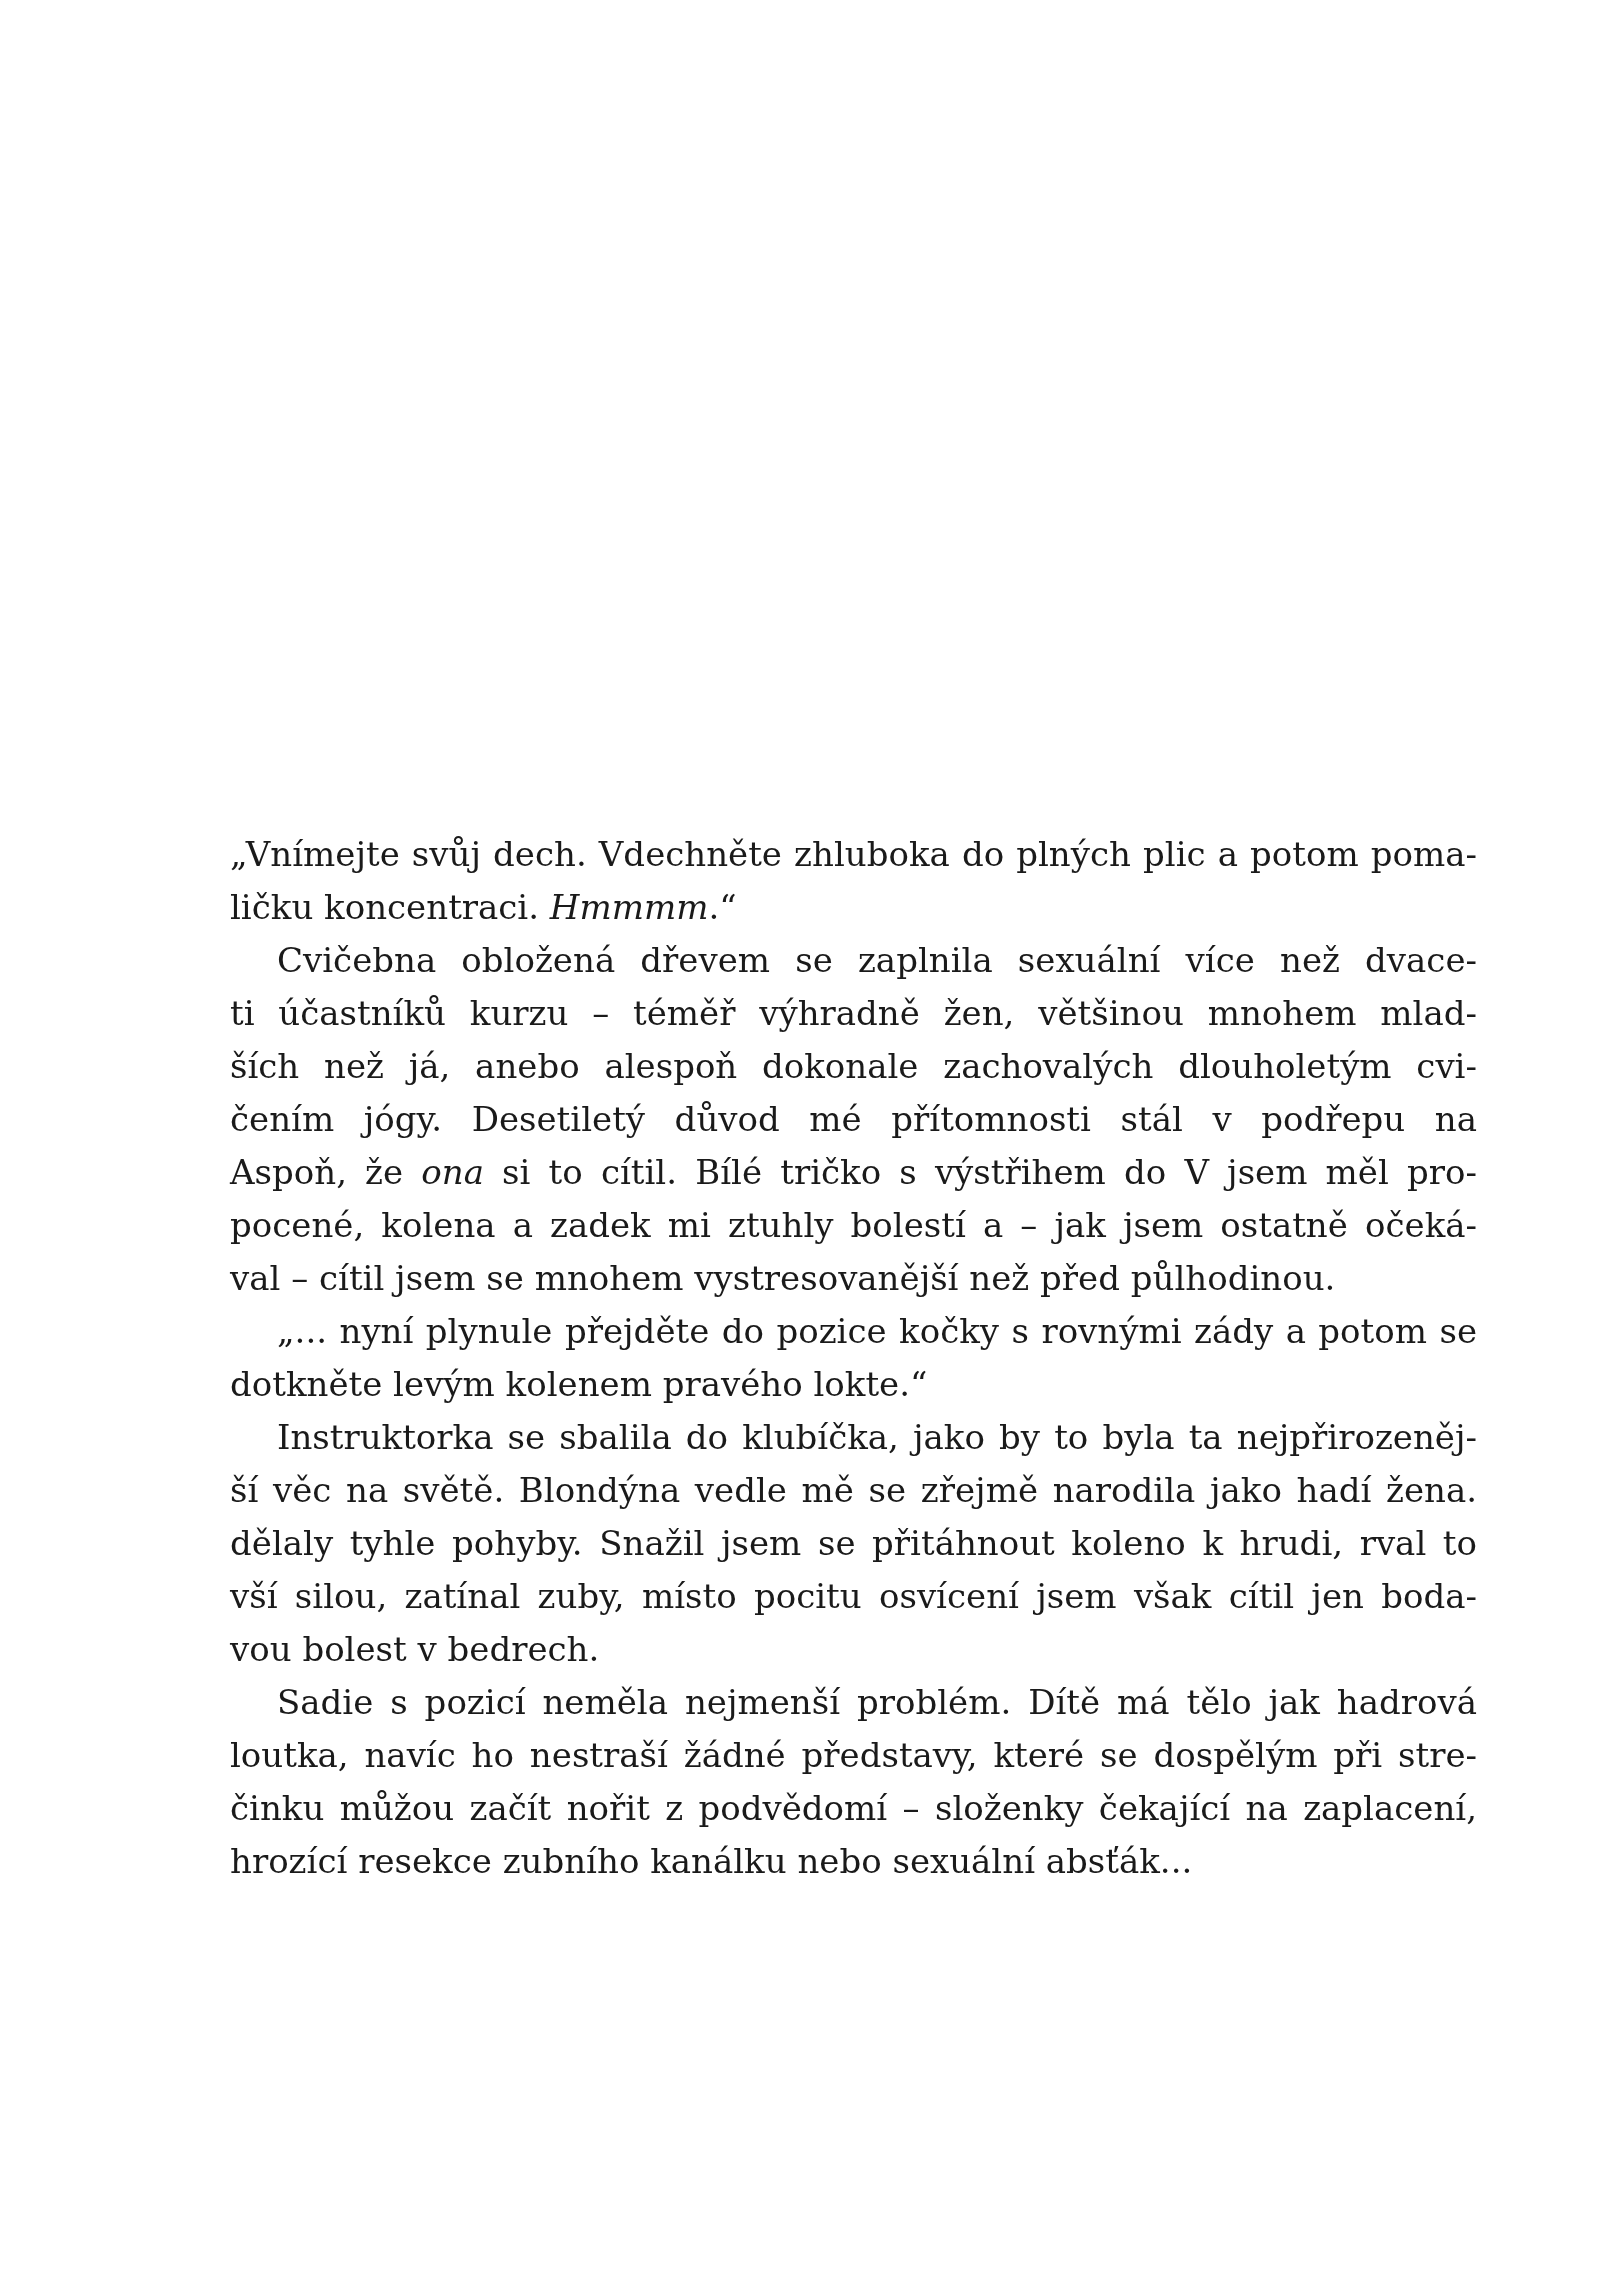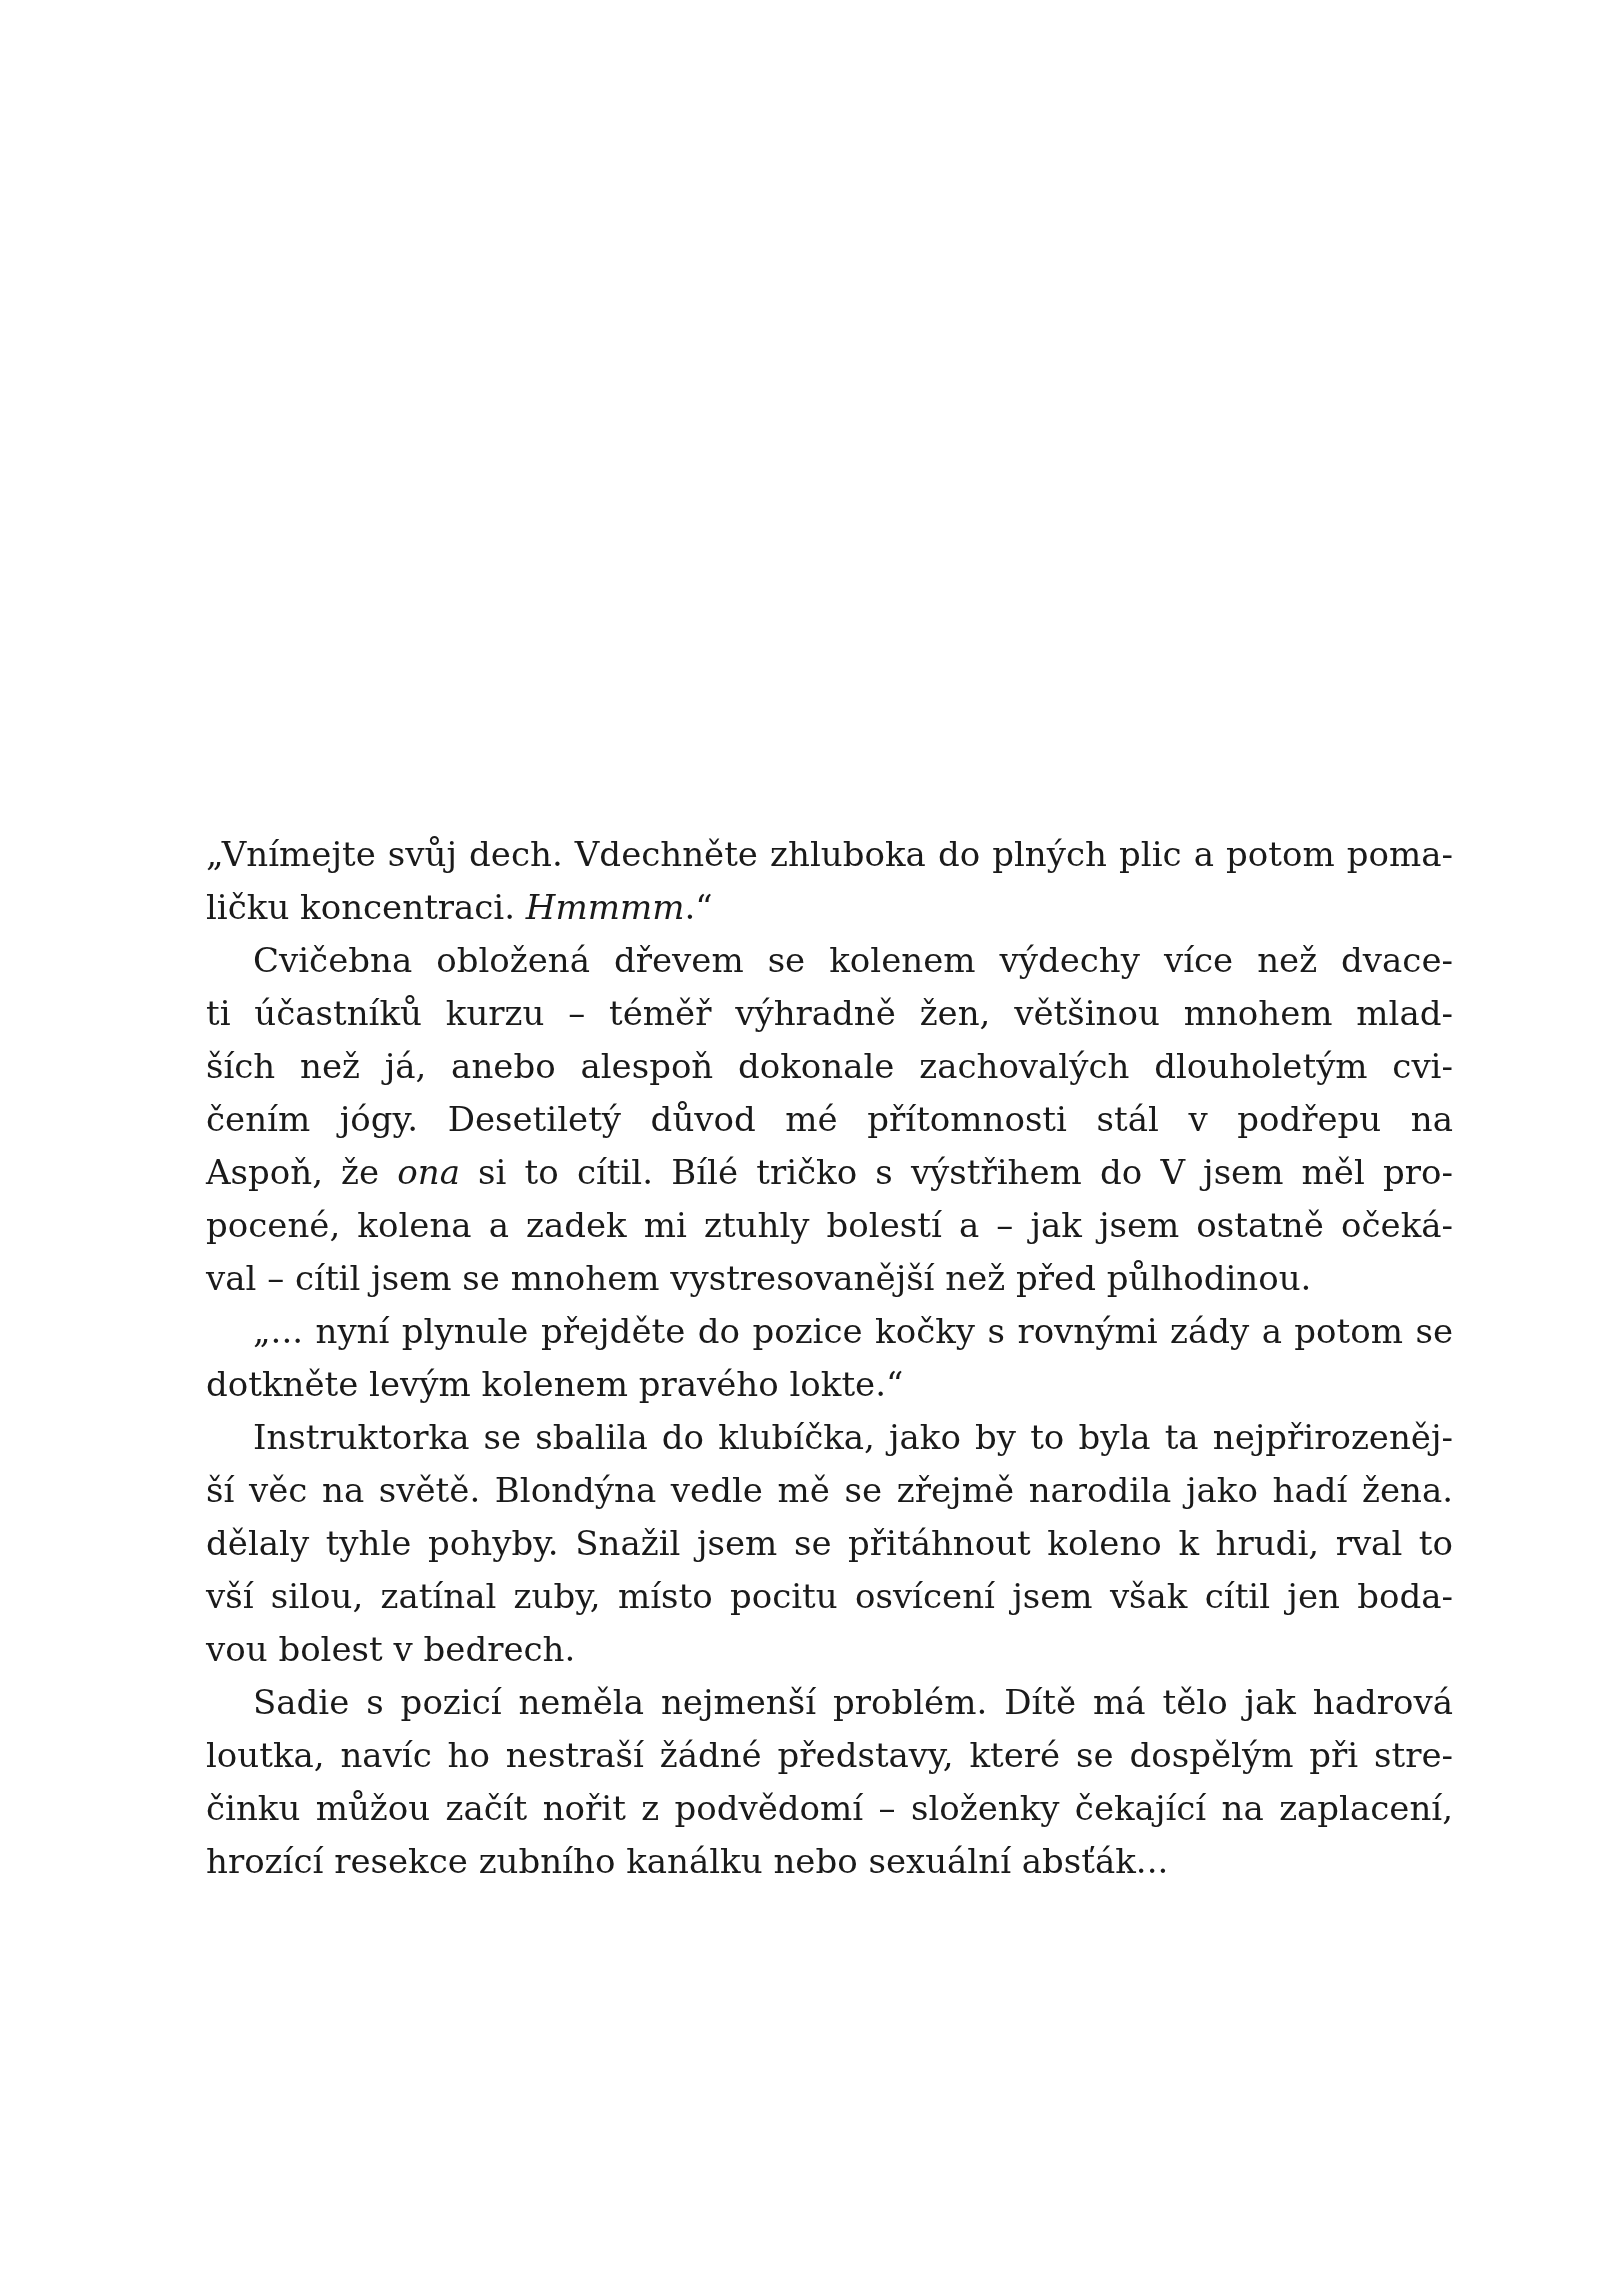--- a/index.html
+++ b/index.html
@@ -13,21 +13,21 @@
     overflow: hidden;
   }
   .page {
     position: relative;
     width: 1621px;
     height: 2292px;
     background: #ffffff;
   }
   .text-block {
     position: absolute;
-    left: 206px;
+    left: 230px;
     top: 828px;
     width: 1247px;
     font-family: "DejaVu Serif", serif;
     font-size: 34px;
     line-height: 53px;
     color: #1a1a1a;
   }
   .line {
     text-align: justify;
     text-align-last: justify;
@@ -43,21 +43,21 @@
     font-style: italic;
   }
 </style>
 </head>
 <body>
 
 <div class="page">
   <div class="text-block">
       <div class="line"><span>„Vnímejte svůj dech. Vdechněte zhluboka do plných plic a potom poma-</span></div>
       <div class="line last"><span>ličku koncentraci. </span><span class="italic">Hmmmm</span><span>.“</span></div>
-      <div class="line indent"><span>Cvičebna obložená dřevem se kolenem výdechy více než dvace-</span></div>
+      <div class="line indent"><span>Cvičebna obložená dřevem se zaplnila sexuální více než dvace-</span></div>
       <div class="line"><span>ti účastníků kurzu – téměř výhradně žen, většinou mnohem mlad-</span></div>
       <div class="line"><span>ších než já, anebo alespoň dokonale zachovalých dlouholetým cvi-</span></div>
       <div class="line"><span>čením jógy. Desetiletý důvod mé přítomnosti stál v podřepu na</span></div>
       <div class="line"><span>Aspoň, že </span><span class="italic">ona</span><span> si to cítil. Bílé tričko s výstřihem do V jsem měl pro-</span></div>
       <div class="line"><span>pocené, kolena a zadek mi ztuhly bolestí a – jak jsem ostatně očeká-</span></div>
       <div class="line last"><span>val – cítil jsem se mnohem vystresovanější než před půlhodinou.</span></div>
       <div class="line indent"><span>„... nyní plynule přejděte do pozice kočky s rovnými zády a potom se</span></div>
       <div class="line last"><span>dotkněte levým kolenem pravého lokte.“</span></div>
       <div class="line indent"><span>Instruktorka se sbalila do klubíčka, jako by to byla ta nejpřirozeněj-</span></div>
       <div class="line"><span>ší věc na světě. Blondýna vedle mě se zřejmě narodila jako hadí žena.</span></div>

